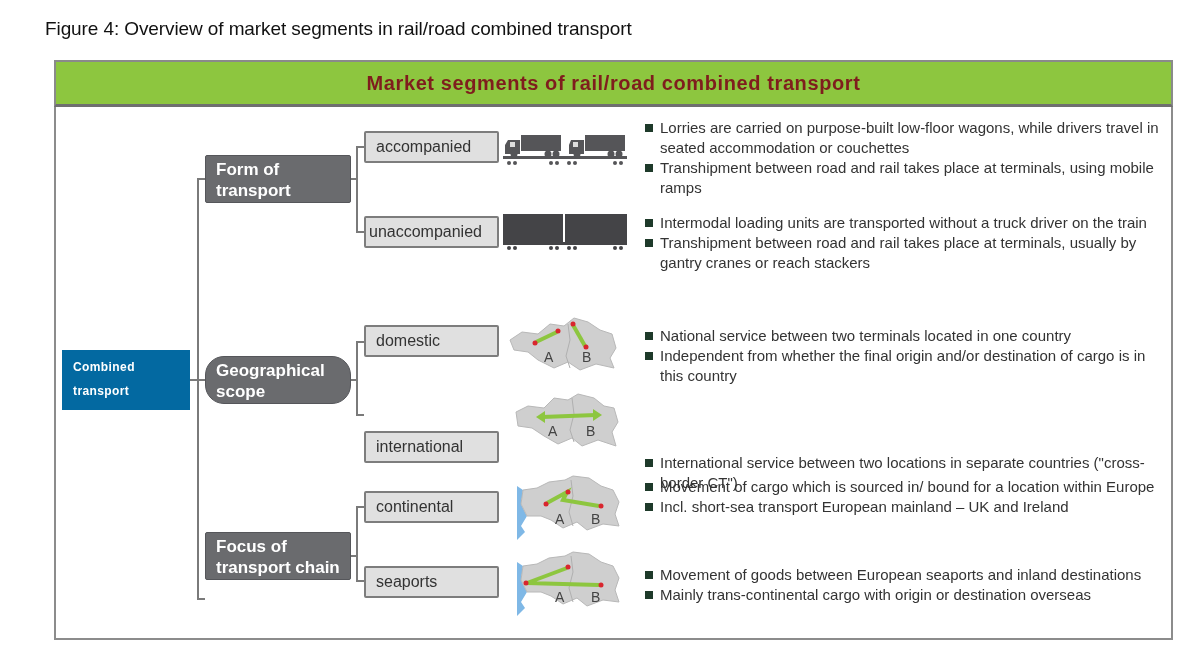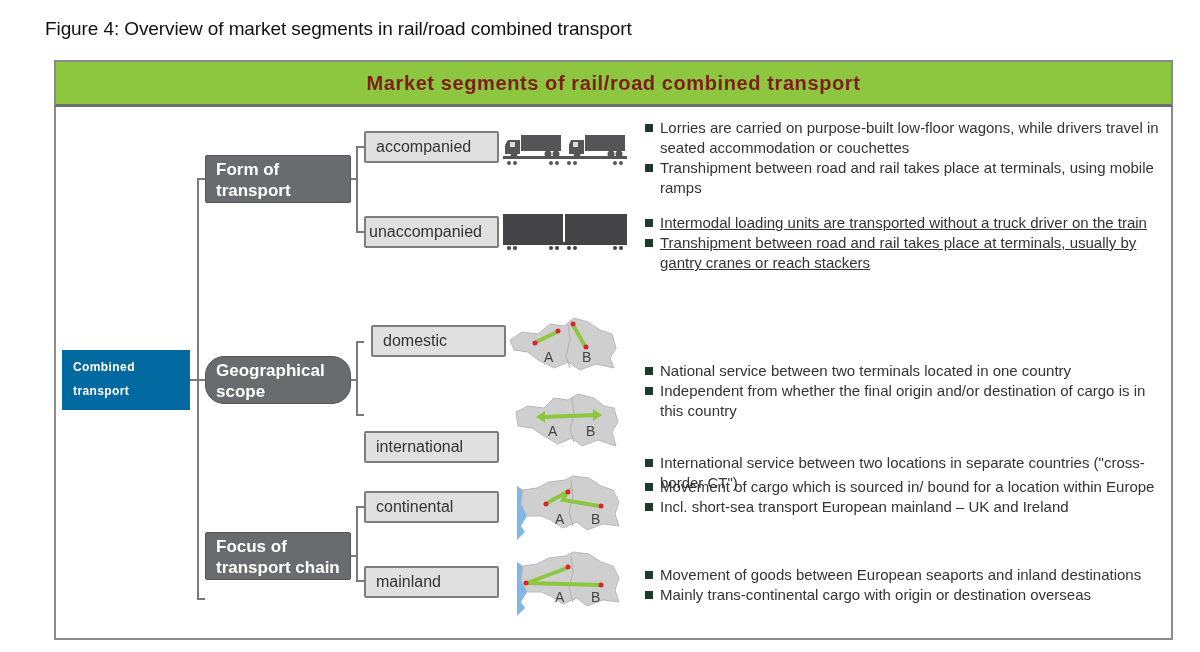--- a/index.html
+++ b/index.html
@@ -100,35 +100,35 @@
       <circle cx="72" cy="34" r="2"></circle>
       <circle cx="112" cy="34" r="2"></circle>
       <circle cx="118" cy="34" r="2"></circle>
   </g>
 </svg>
 
 <div class="bullets" style="top:118px;">
   <div class="bullet">Lorries are carried on purpose-built low-floor wagons, while drivers travel in seated accommodation or couchettes</div>
   <div class="bullet">Transhipment between road and rail takes place at terminals, using mobile ramps</div>
 </div>
-<div class="bullets" style="top:213px;text-decoration:underline;">
+<div class="bullets" style="top:213px;">
   <div class="bullet">Intermodal loading units are transported without a truck driver on the train</div>
   <div class="bullet">Transhipment between road and rail takes place at terminals, usually by gantry cranes or reach stackers</div>
 </div>
 
 <div class="cat" style="top:356px;border-radius:19px;">
   <div>Geographical</div>
   <div>scope</div>
 </div>
 <div class="line" style="left:351px;top:379px;width:6px;height:2px;"></div>
 <div class="line" style="left:356px;top:341px;width:2px;height:75px;"></div>
 <div class="line" style="left:356px;top:341px;width:8px;height:2px;"></div>
 <div class="line" style="left:356px;top:414px;width:8px;height:2px;"></div>
 
-<div class="seg" style="top:325px;margin-left:7px;">domestic</div>
+<div class="seg" style="top:325px;">domestic</div>
 <div class="seg" style="top:399px;margin-top:32px;">international</div>
 
 <svg class="icon" style="left:508px;top:312px;" width="112" height="60" viewBox="0 0 112 60">
   <path d="M2 28 L14 20 L30 22 L42 12 L56 14 L66 6 L80 10 L92 18 L104 22 L108 36 L102 46 L106 56 L88 52 L72 58 L60 50 L46 56 L30 48 L20 40 L6 38 Z" fill="#cfcfcf" stroke="#b8b8b8"></path>
   <path d="M60 12 L62 28 L58 44 L62 56" fill="none" stroke="#b0b0b0"></path>
   <line x1="28" y1="30" x2="49" y2="20" stroke="#8dc63f" stroke-width="4"></line>
   <line x1="65" y1="13" x2="77" y2="34" stroke="#8dc63f" stroke-width="4"></line>
   <circle cx="27" cy="31" r="2.5" fill="#d9262e"></circle>
     <circle cx="50" cy="19" r="2.5" fill="#d9262e"></circle>
   <circle cx="65" cy="12" r="2.5" fill="#d9262e"></circle>
@@ -140,39 +140,39 @@
 <svg class="icon" style="left:514px;top:390px;" width="112" height="60" viewBox="0 0 112 60">
   <path d="M2 22 L14 16 L30 18 L40 8 L54 10 L64 4 L80 8 L90 16 L100 18 L104 32 L98 42 L102 56 L84 50 L68 56 L58 48 L44 54 L30 46 L18 38 L4 36 Z" fill="#cfcfcf" stroke="#b8b8b8"></path>
   <path d="M58 8 L60 24 L56 40 L60 52" fill="none" stroke="#b0b0b0"></path>
   <line x1="28" y1="27" x2="82" y2="25" stroke="#8dc63f" stroke-width="4"></line>
   <polygon points="22,27 31,21 31,33" fill="#8dc63f"></polygon>
   <polygon points="88,25 79,19 79,31" fill="#8dc63f"></polygon>
   <text x="34" y="46" font-size="14" fill="#444" font-family="Liberation Sans, sans-serif">A</text>
   <text x="72" y="46" font-size="14" fill="#444" font-family="Liberation Sans, sans-serif">B</text>
 </svg>
 
-<div class="bullets" style="top:326px;margin-top:35px;">
+<div class="bullets" style="top:326px;">
   <div class="bullet">National service between two terminals located in one country</div>
   <div class="bullet">Independent from whether the final origin and/or destination of cargo is in this country</div>
 </div>
 <div class="bullets" style="top:405px;margin-top:48px;">
   <div class="bullet">International service between two locations in separate countries ("cross-border CT")</div>
 </div>
 
 <div class="cat" style="top:532px;">
   <div>Focus of</div>
   <div>transport chain</div>
 </div>
 <div class="line" style="left:351px;top:555px;width:6px;height:2px;"></div>
 <div class="line" style="left:356px;top:506px;width:2px;height:76px;"></div>
 <div class="line" style="left:356px;top:506px;width:8px;height:2px;"></div>
 <div class="line" style="left:356px;top:580px;width:8px;height:2px;"></div>
 
 <div class="seg" style="top:491px;">continental</div>
-<div class="seg" style="top:566px;">mainland</div>
+<div class="seg" style="top:566px;">seaports</div>
 
 <svg class="icon" style="left:515px;top:474px;" width="112" height="68" viewBox="0 0 112 68">
   <path d="M2 12 L8 16 L6 30 L12 42 L6 52 L10 58 L2 66 Z" fill="#7fb8e6"></path>
   <path d="M8 16 L22 14 L34 8 L50 6 L58 2 L74 4 L86 12 L98 16 L104 28 L100 40 L104 52 L88 50 L72 56 L62 48 L48 54 L36 46 L26 42 L12 42 L6 30 Z" fill="#cfcfcf" stroke="#b8b8b8"></path>
   <path d="M56 6 L58 22 L54 38 L58 52" fill="none" stroke="#b0b0b0"></path>
   <polyline points="32,29 52,18 48,26 84,32" fill="none" stroke="#8dc63f" stroke-width="4"></polyline>
   <circle cx="31" cy="30" r="2.5" fill="#d9262e"></circle>
     <circle cx="53" cy="18" r="2.5" fill="#d9262e"></circle>
   <circle cx="86" cy="32" r="2.5" fill="#d9262e"></circle>
   <text x="40" y="50" font-size="14" fill="#444" font-family="Liberation Sans, sans-serif">A</text>

